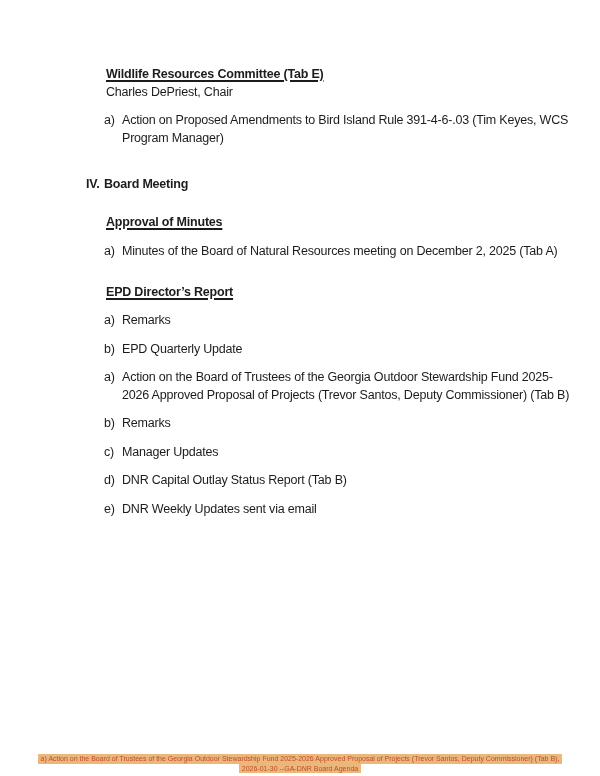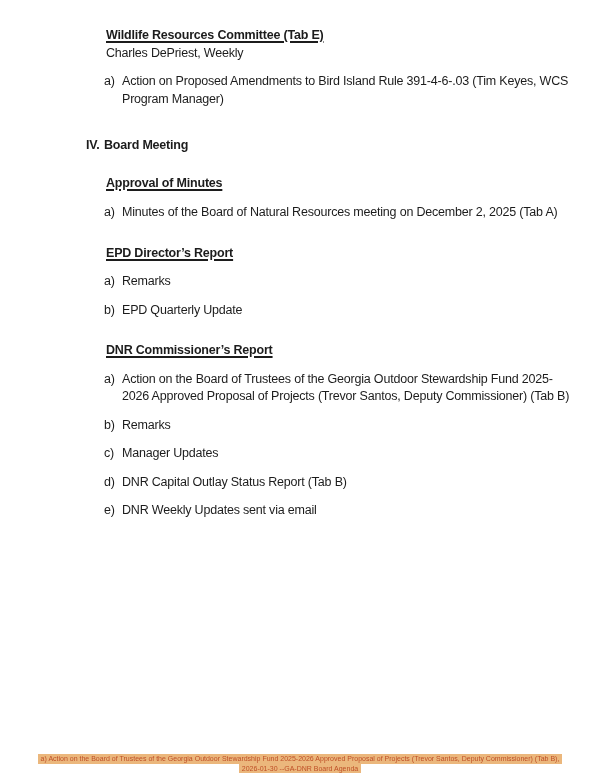--- a/index.html
+++ b/index.html
@@ -14,21 +14,21 @@
     overflow: hidden;
     font-family: "Liberation Sans", "DejaVu Sans", sans-serif;
     font-size: 12.5px;
     letter-spacing: -0.2px;
     line-height: 17.5px;
     color: #1c1c1c;
   }
   .page {
     position: absolute;
     inset: 0;
-    padding-top: 27px;
+    padding-top: 66px;
     box-sizing: border-box;
   }
   .para {
     margin: 0 25px 0 106px;
   }
   .sub-heading {
     margin: 0 25px 0 106px;
     font-size: 12.5px;
     font-weight: 700;
     text-decoration: underline;
@@ -74,21 +74,21 @@
     padding: 0 3px;
   }
 </style>
 </head>
 <body>
 
 <div class="page">
 
   <section>
     <h3 class="sub-heading">Wildlife Resources Committee (Tab E)</h3>
-    <p class="para">Charles DePriest, Weekly</p>
+    <p class="para">Charles DePriest, Chair</p>
     <div class="agenda-item">
       <span class="item-label">a)</span>
       <span class="item-text">Action on Proposed Amendments to Bird Island Rule 391-4-6-.03 (Tim Keyes, WCS Program Manager)</span>
     </div>
   </section>
 
   <div class="roman-heading">
     <span class="roman-label">IV.</span>
     <span class="roman-title">Board Meeting</span>
   </div>
@@ -107,21 +107,20 @@
       <span class="item-label">a)</span>
       <span class="item-text">Remarks</span>
     </div>
     <div class="agenda-item">
       <span class="item-label">b)</span>
       <span class="item-text">EPD Quarterly Update</span>
     </div>
   </section>
 
   <section>
-    <h3 class="sub-heading mt-sub">DNR Commissioner’s Report</h3>
     <div class="agenda-item">
       <span class="item-label">a)</span>
       <span class="item-text">Action on the Board of Trustees of the Georgia Outdoor Stewardship Fund 2025-2026 Approved Proposal of Projects (Trevor Santos, Deputy Commissioner) (Tab B)</span>
     </div>
     <div class="agenda-item">
       <span class="item-label">b)</span>
       <span class="item-text">Remarks</span>
     </div>
     <div class="agenda-item">
       <span class="item-label">c)</span>

